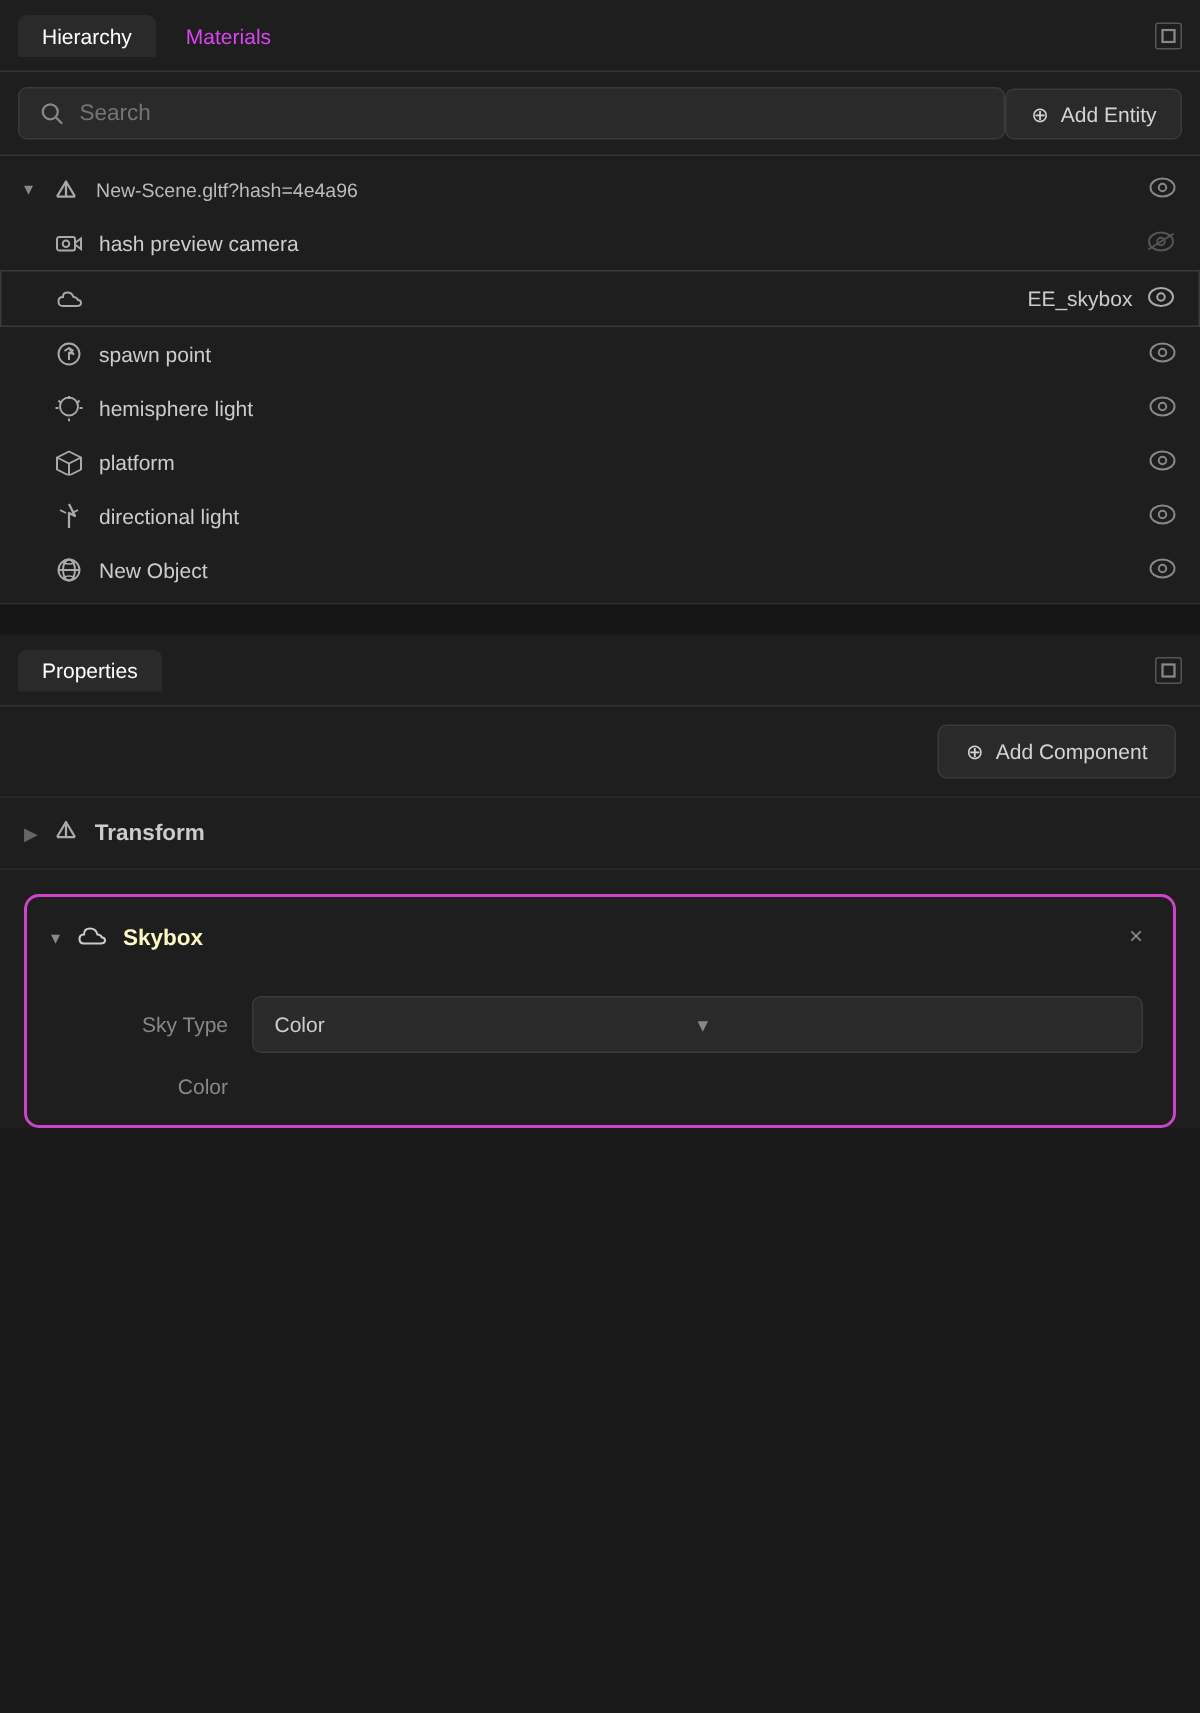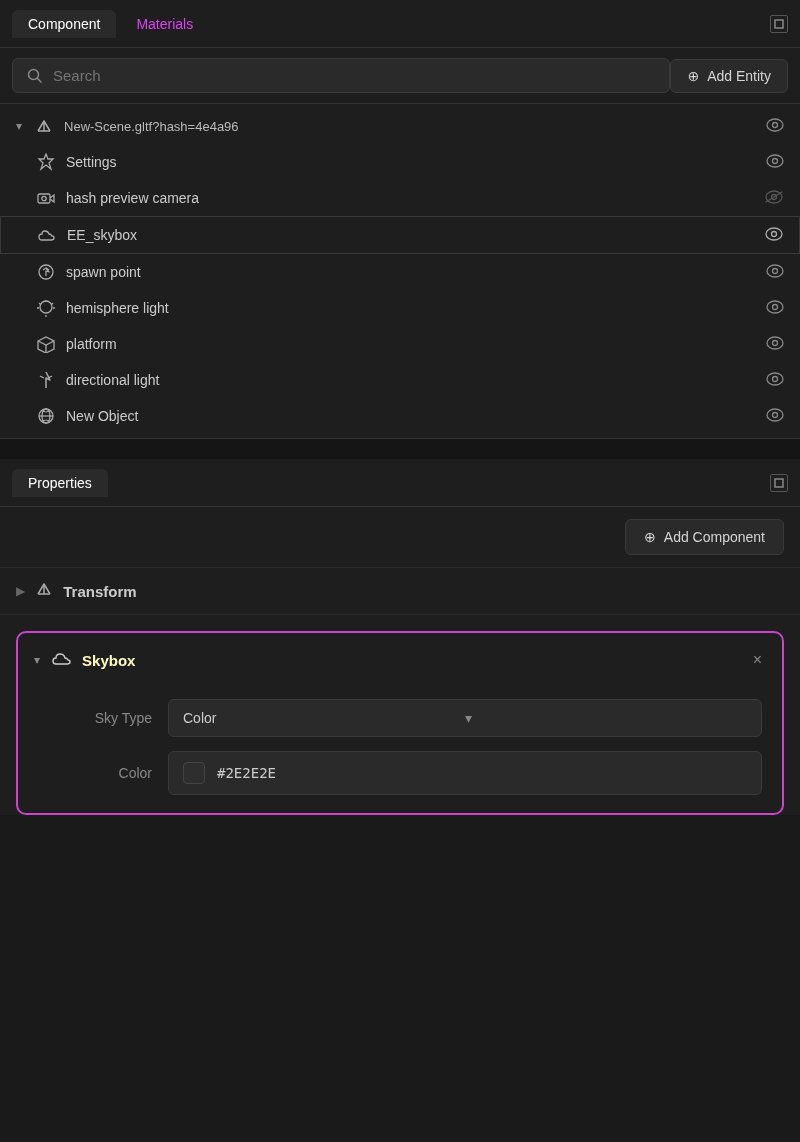--- a/index.html
+++ b/index.html
@@ -103,20 +103,21 @@
       align-items: center;
       padding: 8px 16px;
       font-size: 14px;
       cursor: pointer;
       gap: 10px;
       position: relative;
     }
     .hierarchy-item.selected {
       background: #1e1e1e;
       border: 1px solid #3a3a3a;
+      text-align: right;
     }
     .hierarchy-item .item-icon {
       width: 20px;
       height: 20px;
       display: flex;
       align-items: center;
       justify-content: center;
       color: #aaa;
       flex-shrink: 0;
     }
@@ -305,21 +306,21 @@
       color: #ccc;
       font-family: monospace;
     }
   </style>
 </head>
 <body>
 
 <div class="top-panel">
 
   <div class="tab-bar">
-    <div class="tab active">Component</div>
+    <div class="tab active">Hierarchy</div>
     <div class="tab">Materials</div>
     <div class="tab-spacer"></div>
     <div class="window-btn">
       <svg width="10" height="10" viewBox="0 0 10 10" fill="none">
         <rect x="1" y="1" width="8" height="8" stroke="#888" stroke-width="1.5" fill="none"></rect>
       </svg>
     </div>
   </div>
 
   <div class="search-bar">
@@ -349,34 +350,20 @@
       </span>
       <span class="item-label root">New-Scene.gltf?hash=4e4a96</span>
       <span class="vis-icon active">
         <svg width="18" height="14" viewBox="0 0 18 14" fill="none">
             <ellipse cx="9" cy="7" rx="8" ry="6" stroke="#888" stroke-width="1.3"></ellipse>
             <circle cx="9" cy="7" r="2.5" stroke="#888" stroke-width="1.3"></circle>
           </svg>
       </span>
     </div>
 
-    <div class="hierarchy-item indent">
-      <span class="item-icon">
-        <svg width="18" height="18" viewBox="0 0 18 18" fill="none">
-          <polygon points="9,1 11,6 16,6 12,10 14,16 9,12 4,16 6,10 2,6 7,6" stroke="#aaa" stroke-width="1.3" fill="none"></polygon>
-        </svg>
-      </span>
-      <span class="item-label">Settings</span>
-      <span class="vis-icon active">
-        <svg width="18" height="14" viewBox="0 0 18 14" fill="none">
-            <ellipse cx="9" cy="7" rx="8" ry="6" stroke="#888" stroke-width="1.3"></ellipse>
-            <circle cx="9" cy="7" r="2.5" stroke="#888" stroke-width="1.3"></circle>
-          </svg>
-      </span>
-    </div>
 
     <div class="hierarchy-item indent">
       <span class="item-icon">
         <svg width="18" height="16" viewBox="0 0 18 16" fill="none">
           <rect x="1" y="4" width="12" height="9" rx="1.5" stroke="#aaa" stroke-width="1.3"></rect>
           <path d="M13 8L17 5V12L13 9" stroke="#aaa" stroke-width="1.3"></path>
           <circle cx="7" cy="8.5" r="2.2" stroke="#aaa" stroke-width="1.3"></circle>
         </svg>
       </span>
       <span class="item-label">hash preview camera</span>
@@ -550,23 +537,17 @@
         <div class="skybox-row-value">
           <div class="sky-type-select">
             <span>Color</span>
             <span class="chevron">▾</span>
           </div>
         </div>
       </div>
 
       <div class="skybox-row">
         <span class="skybox-row-label">Color</span>
-        <div class="skybox-row-value">
-          <div class="color-row-value">
-            <div class="color-swatch" style="background: #2e2e2e;"></div>
-            <span class="color-hex">#2E2E2E</span>
-          </div>
-        </div>
       </div>
     </div>
   </div>
 
 </div>
 
 </body></html>

